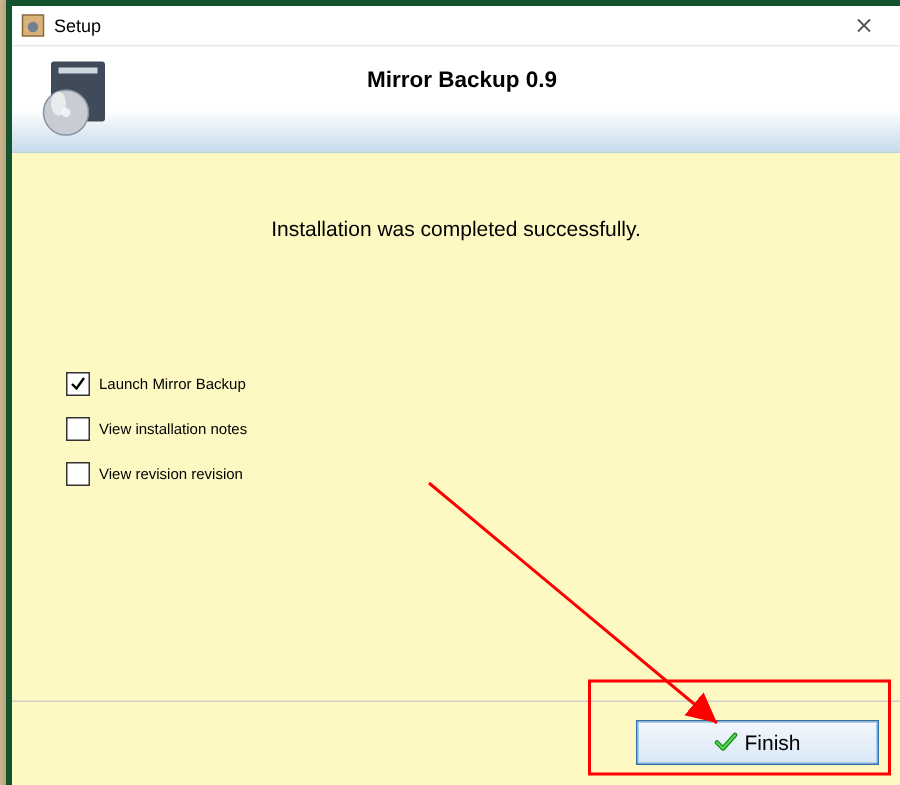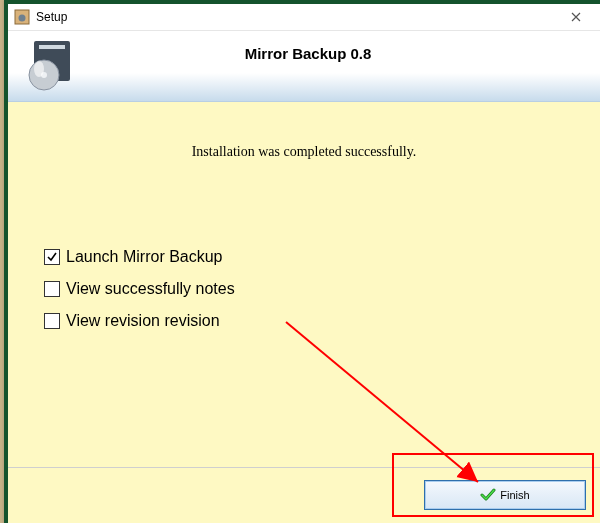--- a/index.html
+++ b/index.html
@@ -77,31 +77,30 @@
   }
 
   .body {
     position: relative;
     padding: 0 26px;
   }
   .msg {
     text-align: center;
     font-size: 14px;
     margin-top: 42px;
-    font-family: Liberation Serif, serif;
   }
   .checks {
     margin-top: 88px;
     margin-left: 10px;
   }
   .check-row {
     display: flex;
     align-items: center;
     margin-bottom: 14px;
-    font-size: 16px;
+    font-size: 10px;
   }
   .cb {
     width: 14px; height: 14px;
     border: 1px solid #333;
     margin-right: 6px;
     display: flex; align-items: center; justify-content: center;
     background: #fff;
   }
   .cb svg { display: block; }
 
@@ -116,21 +115,21 @@
     right: 14px;
     bottom: 14px;
     width: 160px;
     height: 28px;
     background: linear-gradient(to bottom, #f4f8fd, #d8e7f5);
     border: 1px solid #2f6fab;
     box-shadow: inset 0 0 0 1px #a9cdef;
     display: flex;
     align-items: center;
     justify-content: center;
-    font-size: 11px;
+    font-size: 14px;
     cursor: default;
   }
   .finish-btn .ficon {
     margin-right: 4px;
     display: flex;
   }
 
   
   .annot {
     position: absolute;
@@ -161,39 +160,39 @@
     <div class="header-icon">
       <svg width="64" height="56" viewBox="0 0 64 56">
         <rect x="12" y="4" width="36" height="40" rx="2" fill="#3f4b58"></rect>
         <rect x="17" y="8" width="26" height="4" fill="#cfd8df"></rect>
         <circle cx="22" cy="38" r="15" fill="#c7cdd3" stroke="#8892a0" stroke-width="1"></circle>
         <circle cx="22" cy="38" r="3" fill="#eef1f4"></circle>
         <ellipse cx="17" cy="32" rx="5" ry="8" fill="#ffffff" opacity="0.6"></ellipse>
       </svg>
     </div>
     <div class="header-text">
-      <div class="h1">Mirror Backup 0.8</div>
+      <div class="h1">Mirror Backup 0.9</div>
     </div>
   </div>
 
   <div class="body">
     <div class="msg">Installation was completed successfully.</div>
 
     <div class="checks">
       <div class="check-row">
         <span class="cb">
           <svg width="12" height="12" viewBox="0 0 12 12">
               <path d="M2 6 L5 9 L10 2" stroke="#000" stroke-width="1.6" fill="none"></path>
             </svg>
         </span>
         <span>Launch Mirror Backup</span>
       </div>
       <div class="check-row">
         <span class="cb"></span>
-        <span>View successfully notes</span>
+        <span>View installation notes</span>
       </div>
       <div class="check-row">
         <span class="cb"></span>
         <span>View revision revision</span>
       </div>
     </div>
   </div>
 
   <div class="footer">
     <div class="finish-btn">

